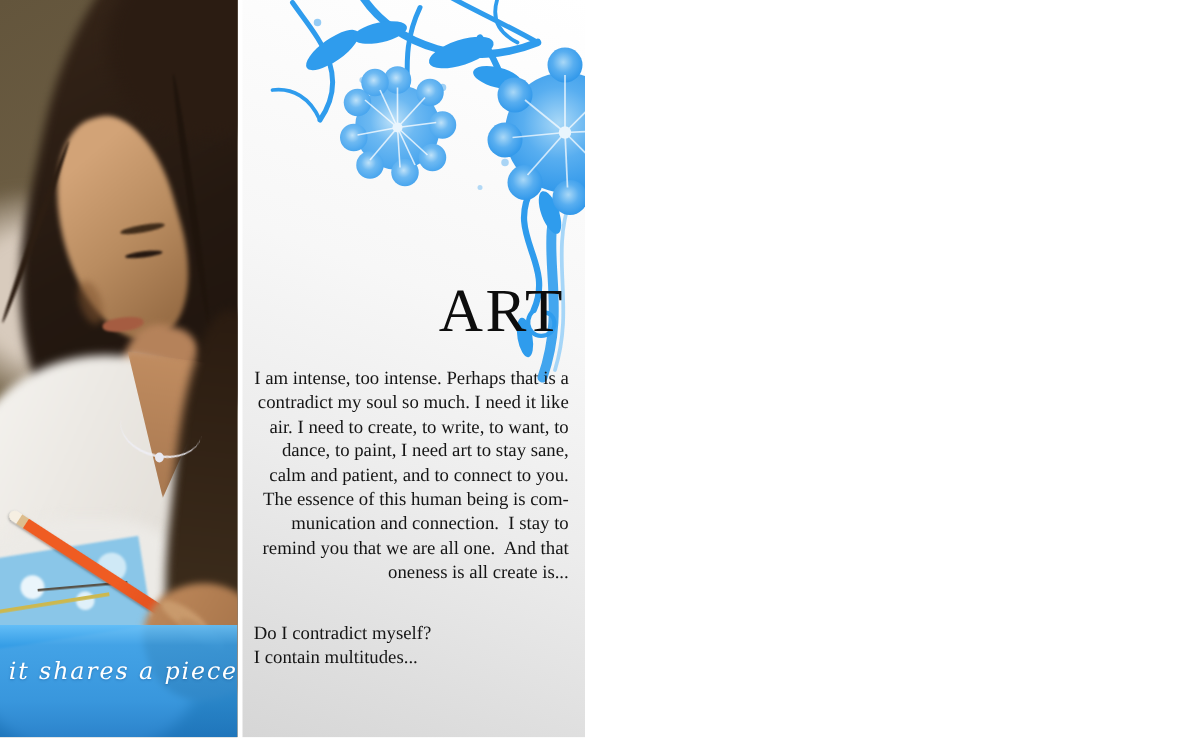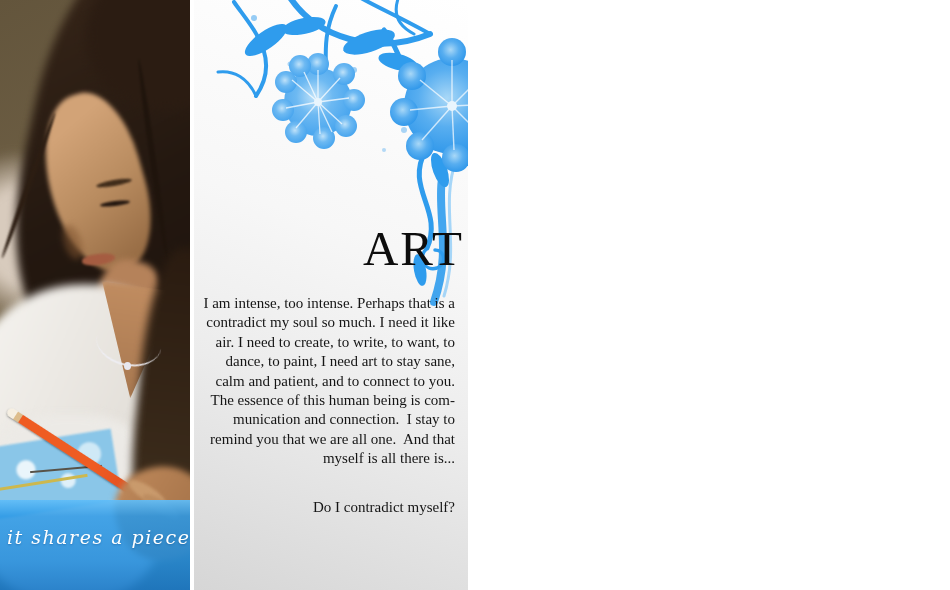--- a/index.html
+++ b/index.html
@@ -94,30 +94,30 @@
   }
 
   
   .panel {
     position:absolute; left:194px; top:0; width:274px; height:590px;
     background:linear-gradient(200deg,#ffffff 0%,#f7f7f7 40%,#ececec 65%,#d6d6d6 100%);
     overflow:hidden;
   }
   .floral-svg { position:absolute; left:0; top:0; }
   .panel-title {
-    position:absolute; top:220px; right:4px;
+    position:absolute; top:220px; right:16px;
     font-family:"Liberation Serif", serif; font-size:49px; line-height:58px;
     letter-spacing:2px; color:#0d0d0d; font-weight:400;margin-left:45px;
   }
   .para-block { position:absolute; top:294px; right:13px; width:252px; text-align:right; }
   .para-line {
     font-family:"Liberation Serif", serif; font-size:15px; line-height:19.4px;
     color:#151515; white-space:pre;
   }
-  .quote-block { position:absolute; top:498px; right:13px; width:252px; text-align:right; }
+  .quote-block { position:absolute; top:498px; right:13px; width:252px; text-align:left; }
 </style>
 </head>
 <body>
 
 <div class="page">
 
   <div class="photo-pane">
     <div class="shape fabric-light"></div>
     <div class="shape hair-main"></div>
     <div class="shape hair-fluff"></div>
@@ -250,22 +250,23 @@
 
     <div class="para-block">
       <div class="para-line">I am intense, too intense. Perhaps that is a</div>
       <div class="para-line">contradict my soul so much. I need it like</div>
       <div class="para-line">air. I need to create, to write, to want, to</div>
       <div class="para-line">dance, to paint, I need art to stay sane,</div>
       <div class="para-line">calm and patient, and to connect to you.</div>
       <div class="para-line">The essence of this human being is com-</div>
       <div class="para-line">munication and connection.  I stay to</div>
       <div class="para-line">remind you that we are all one.  And that</div>
-      <div class="para-line">myself is all there is...</div>
+      <div class="para-line">oneness is all create is...</div>
     </div>
 
     <div class="quote-block">
       <div class="para-line">Do I contradict myself?</div>
+      <div class="para-line">I contain multitudes...</div>
     </div>
 
   </div>
 
 </div>
 
 </body></html>

